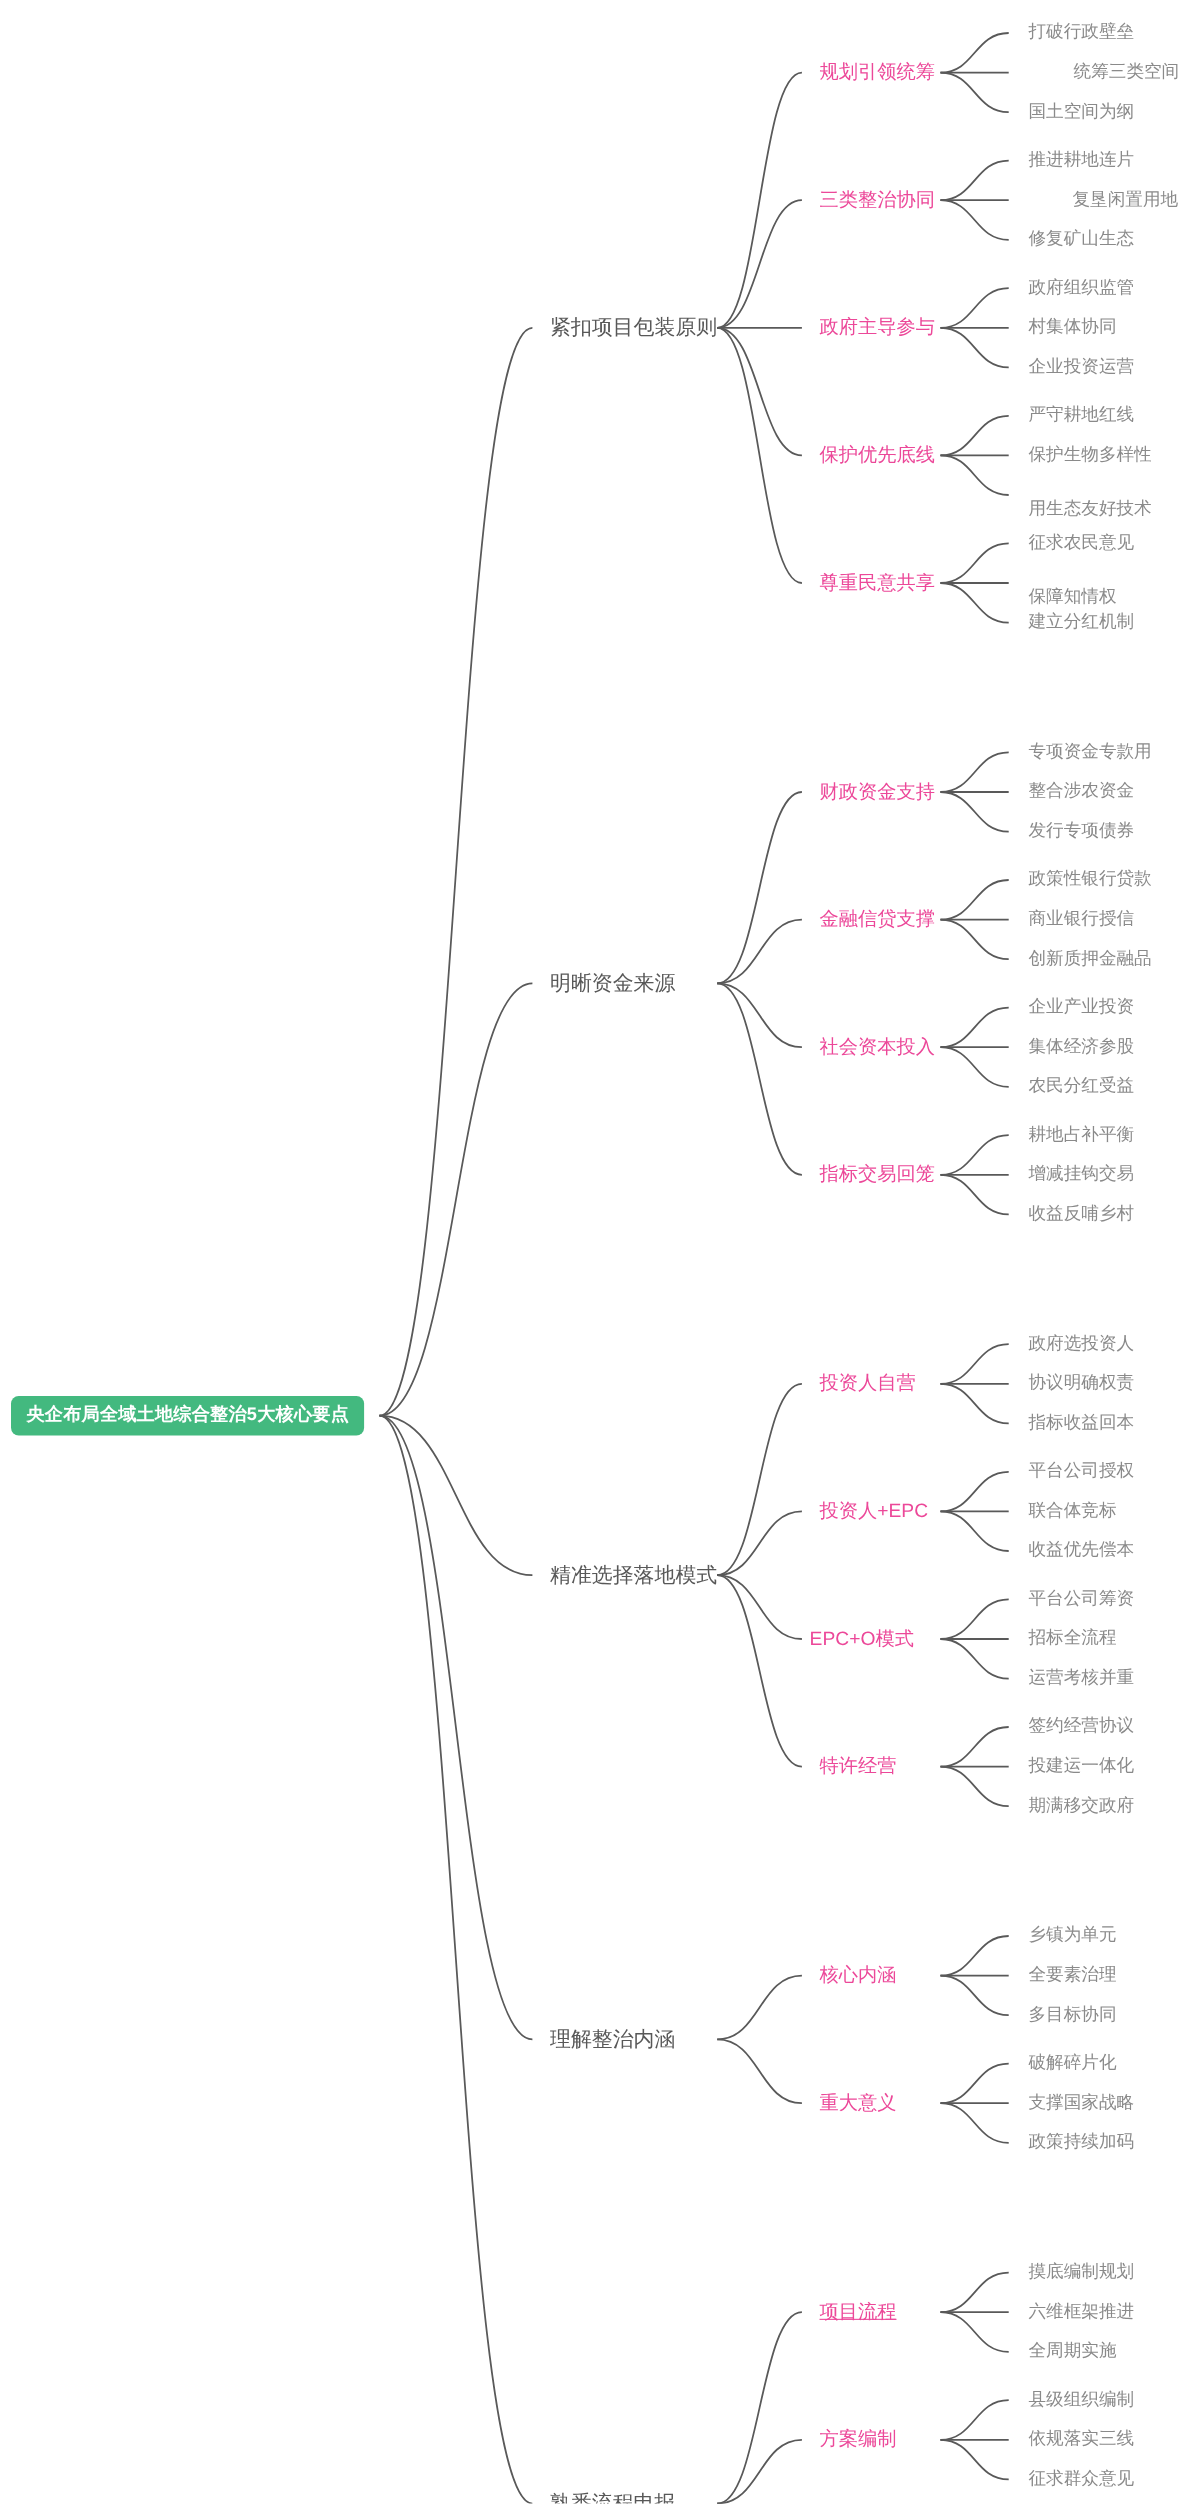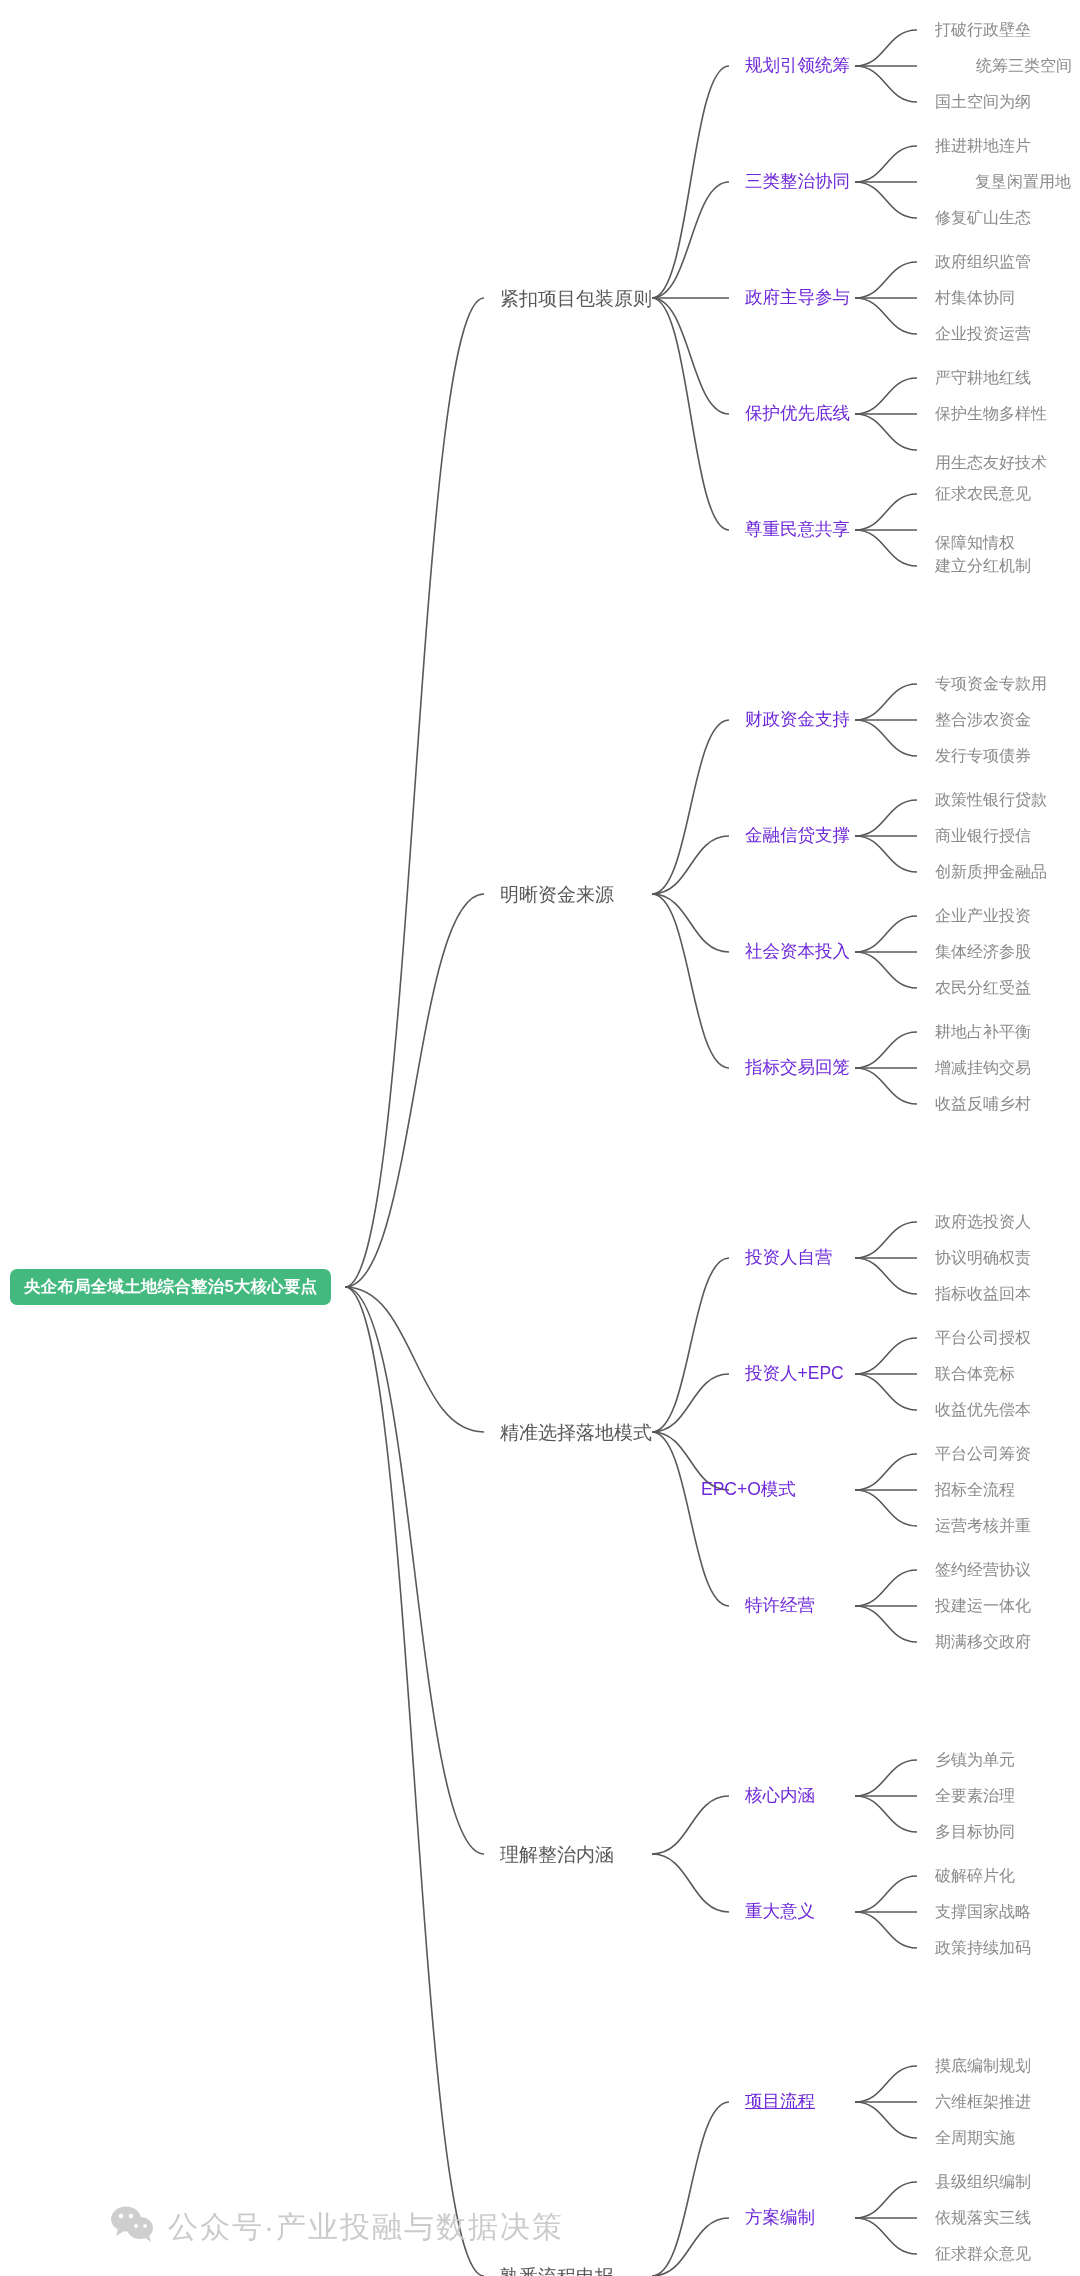--- a/index.html
+++ b/index.html
@@ -14,21 +14,21 @@
   .node{position:absolute;white-space:nowrap;}
 
   .root{
     background:#3cb371;background:#43b97f;
     color:#ffffff;font-weight:bold;font-size:16.5px;
     border-radius:7px;padding:9px 14px 10px 14px;
     letter-spacing:0.2px;line-height:1;
     box-shadow:0 0 0 0 transparent;
   }
   .lvl1{color:#585858;font-size:19px;line-height:1;}
-  .lvl2{color:#6d28d9;font-size:17.5px;line-height:1;}
+  .lvl2{color:#ec4899;font-size:17.5px;line-height:1;}
   .lvl3{color:#8a8a8a;font-size:16px;line-height:1;}
 
   #watermark{
     position:absolute;left:110px;top:2205px;
     display:flex;align-items:center;gap:12px;
     color:#c9c9c9;font-size:30px;letter-spacing:2px;
     opacity:.95;
   }
   #watermark .wm-text{white-space:nowrap;}
   .wechat-icon{display:block;}
@@ -163,21 +163,21 @@
       <div class="node lvl3" style="left: 935px; top: 1250px;">协议明确权责</div>
       <div class="node lvl3" style="left: 935px; top: 1286px;">指标收益回本</div>
       <div class="node lvl2" style="left: 745px; top: 1249px;">投资人自营</div>
       <div class="node lvl3" style="left: 935px; top: 1330px;">平台公司授权</div>
       <div class="node lvl3" style="left: 935px; top: 1366px;">联合体竞标</div>
       <div class="node lvl3" style="left: 935px; top: 1402px;">收益优先偿本</div>
       <div class="node lvl2" style="left: 745px; top: 1365px;">投资人+EPC</div>
       <div class="node lvl3" style="left: 935px; top: 1446px;">平台公司筹资</div>
       <div class="node lvl3" style="left: 935px; top: 1482px;">招标全流程</div>
       <div class="node lvl3" style="left: 935px; top: 1518px;">运营考核并重</div>
-      <div class="node lvl2" style="left: 701px; top: 1481px;">EPC+O模式</div>
+      <div class="node lvl2" style="left: 736px; top: 1481px;">EPC+O模式</div>
       <div class="node lvl3" style="left: 935px; top: 1562px;">签约经营协议</div>
       <div class="node lvl3" style="left: 935px; top: 1598px;">投建运一体化</div>
       <div class="node lvl3" style="left: 935px; top: 1634px;">期满移交政府</div>
       <div class="node lvl2" style="left: 745px; top: 1597px;">特许经营</div>
       <div class="node lvl1" style="left: 500px; top: 1422.5px;">精准选择落地模式</div>
       <div class="node lvl3" style="left: 935px; top: 1752px;">乡镇为单元</div>
       <div class="node lvl3" style="left: 935px; top: 1788px;">全要素治理</div>
       <div class="node lvl3" style="left: 935px; top: 1824px;">多目标协同</div>
       <div class="node lvl2" style="left: 745px; top: 1787px;">核心内涵</div>
       <div class="node lvl3" style="left: 935px; top: 1868px;">破解碎片化</div>
@@ -190,28 +190,13 @@
       <div class="node lvl3" style="left: 935px; top: 2130px;">全周期实施</div>
       <div class="node lvl2" style="left: 745px; top: 2093px; text-decoration: underline;">项目流程</div>
       <div class="node lvl3" style="left: 935px; top: 2174px;">县级组织编制</div>
       <div class="node lvl3" style="left: 935px; top: 2210px;">依规落实三线</div>
       <div class="node lvl3" style="left: 935px; top: 2246px;">征求群众意见</div>
       <div class="node lvl2" style="left: 745px; top: 2209px;">方案编制</div>
       <div class="node lvl1" style="left: 500px; top: 2266.5px;">熟悉流程申报</div>
       <div class="node root" style="left: 10px; top: 1269px;">央企布局全域土地综合整治5大核心要点</div>
     </div>
 
-  <div id="watermark">
-    <span class="wechat-icon">
-      <svg width="46" height="38" viewBox="0 0 46 38">
-        <ellipse cx="16" cy="14" rx="15" ry="12.5" fill="#cccccc"></ellipse>
-        <polygon points="8,23 6,31 14,26" fill="#cccccc"></polygon>
-        <circle cx="11" cy="11" r="2.2" fill="#ffffff"></circle>
-        <circle cx="21" cy="11" r="2.2" fill="#ffffff"></circle>
-        <ellipse cx="30" cy="23" rx="13" ry="11" fill="#cccccc"></ellipse>
-        <polygon points="39,30 41,37 34,32" fill="#cccccc"></polygon>
-        <circle cx="26" cy="21" r="1.9" fill="#ffffff"></circle>
-        <circle cx="35" cy="21" r="1.9" fill="#ffffff"></circle>
-      </svg>
-    </span>
-    <span class="wm-text">公众号·产业投融与数据决策</span>
-  </div>
 </div>
 
 </body></html>

